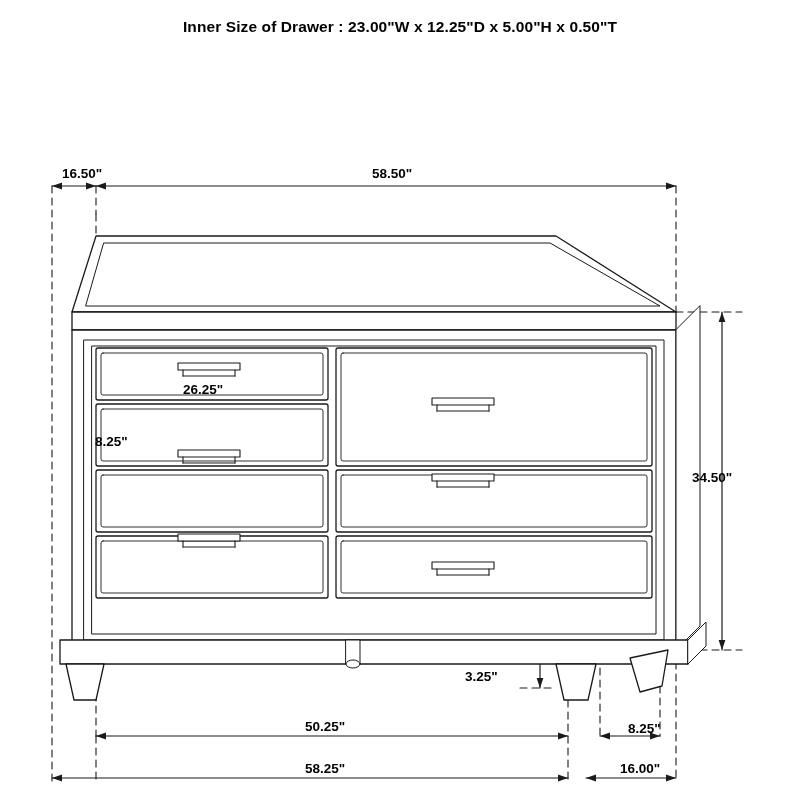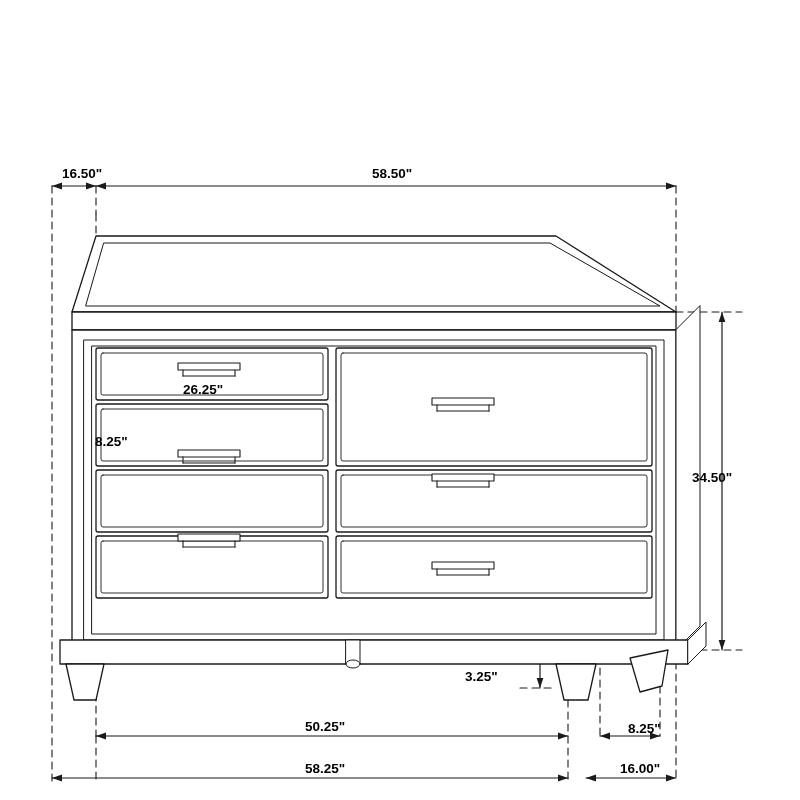--- a/index.html
+++ b/index.html
@@ -43,20 +43,21 @@
     font-weight: bold;
     white-space: nowrap;
     color: #000;
   }
 </style>
 </head>
 <body>
 
 <div id="stage">
 
+  <div class="title">Inner Size of Drawer : 23.00"W x 12.25"D x 5.00"H x 0.50"T</div>
 
   <svg id="diagram" viewBox="0 0 800 800">
     <g fill="none" stroke="#1a1a1a" stroke-width="1.3" stroke-linejoin="round" stroke-linecap="round">
 
       <g stroke-dasharray="7 5" stroke-width="1.1">
 
         <line x1="52" y1="186" x2="52" y2="258"></line>
         <line x1="96" y1="186" x2="96" y2="214"></line>
         <line x1="676" y1="186" x2="676" y2="312"></line>
 

